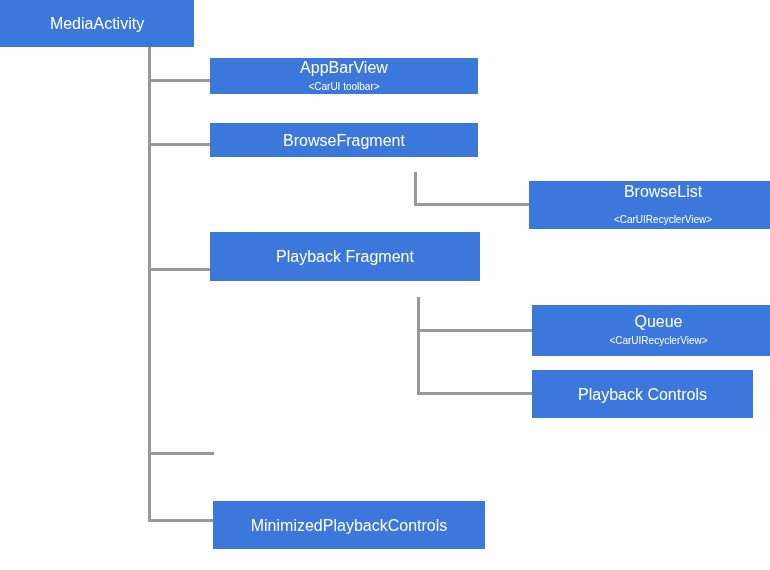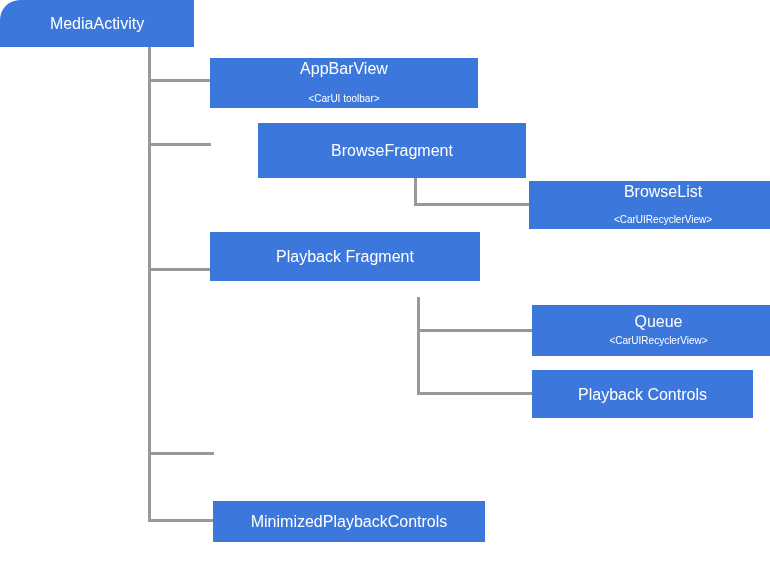--- a/index.html
+++ b/index.html
@@ -17,21 +17,20 @@
     height: 570px;
     background: var(--background);
     font-family: "Liberation Sans", sans-serif;
   }
   .canvas {
     position: relative;
     width: 770px;
     height: 570px;
     background: var(--background);
     overflow: hidden;
-    border-radius: 20px;
   }
   .node {
     position: absolute;
     background: var(--node-fill);
     color: var(--node-text);
     display: flex;
     flex-direction: column;
     align-items: center;
     justify-content: center;
     text-align: center;
@@ -68,26 +67,26 @@
   <div class="connector" style="left:414px; top:203px; width:115px; height:3px;"></div>
 
   <div class="connector" style="left:417px; top:297px; width:3px; height:98px;"></div>
   <div class="connector" style="left:417px; top:329px; width:115px; height:3px;"></div>
   <div class="connector" style="left:417px; top:392px; width:115px; height:3px;"></div>
 
   <div class="node" style="left:0px; top:0px; width:194px; height:47px;">
     <div class="label">MediaActivity</div>
   </div>
 
-  <div class="node" style="left:210px; top:58px; width:268px; height:50px;justify-content:space-between;">
+  <div class="node" style="left:210px; top:58px; width:268px; height:36px;">
     <div class="label">AppBarView</div>
     <div class="sublabel">&lt;CarUI toolbar&gt;</div>
   </div>
 
-  <div class="node" style="left:210px; top:123px; width:268px; height:55px;margin-left:48px;">
+  <div class="node" style="left:210px; top:123px; width:268px; height:34px;">
     <div class="label">BrowseFragment</div>
   </div>
 
   <div class="node" style="left:529px; top:181px; width:268px; height:48px;justify-content:space-between;">
     <div class="label">BrowseList</div>
     <div class="sublabel">&lt;CarUIRecyclerView&gt;</div>
   </div>
 
   <div class="node" style="left:210px; top:232px; width:270px; height:49px;">
     <div class="label">Playback Fragment</div>
@@ -96,17 +95,17 @@
   <div class="node" style="left:532px; top:305px; width:253px; height:51px;align-items:center;">
     <div class="label">Queue</div>
     <div class="sublabel">&lt;CarUIRecyclerView&gt;</div>
   </div>
 
   <div class="node" style="left:532px; top:370px; width:221px; height:48px;text-align:center;">
     <div class="label">Playback Controls</div>
   </div>
 
 
-  <div class="node" style="left:213px; top:501px; width:272px; height:41px;">
+  <div class="node" style="left:213px; top:501px; width:272px; height:48px;">
     <div class="label">MinimizedPlaybackControls</div>
   </div>
 
 </div>
 
 </body></html>

